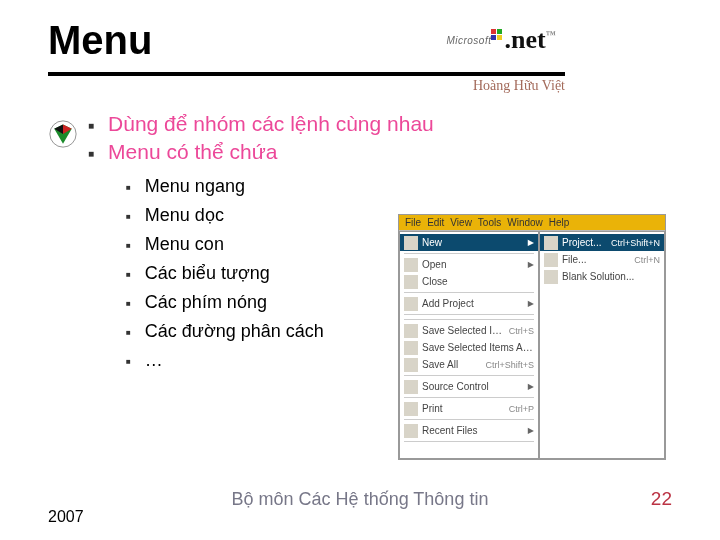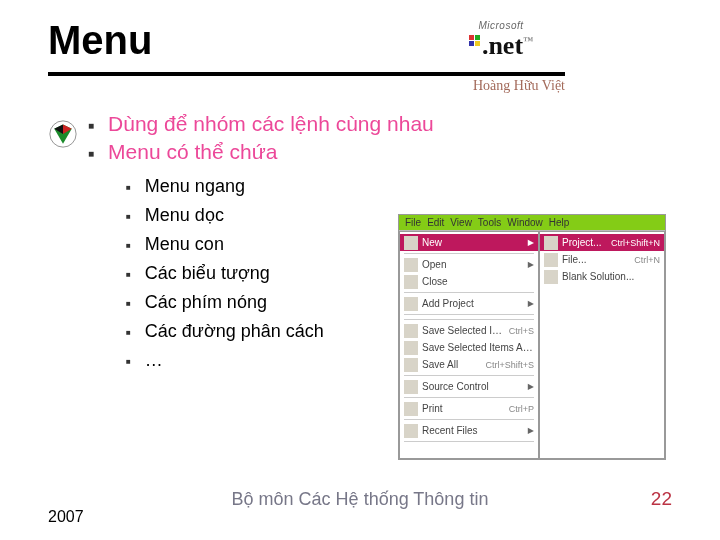--- a/index.html
+++ b/index.html
@@ -8,48 +8,48 @@
     height: 540px;
     background: #fff;
     font-family: Arial, sans-serif;
     position: relative;
     overflow: hidden;
   }
   .slide { width: 613px; height: 540px; position: relative; padding: 18px 48px 0 48px; }
   .header-row { display: flex; align-items: flex-start; justify-content: space-between; }
   .title { font-size: 40px; font-weight: bold; color: #000; letter-spacing: 0px; }
   .dotnet-logo { width: 128px; height: 48px; display: flex; align-items: center; justify-content: center; margin-top: -2px; }
-  .dotnet-stack { display:flex; flex-direction:column; align-items:center; }
+  .dotnet-stack { display:flex; flex-direction:row; align-items:center; }
   .ms-word { font-size: 10px; font-style: italic; color: #666; letter-spacing: 0.5px; }
   .dotnet-word { font-family: Georgia, serif; font-size: 26px; font-weight: bold; color: #111; position: relative; }
   .dotnet-word sup { font-size:10px; color:#888; }
   .four-squares { display: inline-grid; grid-template-columns: 5px 5px; grid-template-rows: 5px 5px; gap: 1px; vertical-align: top; margin-right: 2px; position:relative; top:4px;}
   .sq-r { background:#d33; } .sq-g { background:#2a2; } .sq-b { background:#33a; } .sq-y { background:#ec2; }
   .rule { height: 4px; background: #000; margin: 8px 0 2px 0; }
   .author-row { display:flex; justify-content:flex-end; }
   .author { font-family: "Times New Roman", serif; font-size: 14px; color: #a36a5a; }
   .body-row { display:flex; margin-top:18px; }
   .left-gutter { width: 30px; display:flex; flex-direction:column; align-items:center; padding-top:8px; }
   .shield-icon { width:28px; height:28px; }
   .content { flex:1; }
   .ul1 { list-style:none; padding-left: 10px; }
   .ul1 > li { font-size: 21px; color:#ec4899; margin-bottom: 4px; display:flex; align-items:flex-start; }
   .ul1 > li::before { content:"■"; font-size:10px; color:#333; margin-right:14px; position:relative; top:8px; }
   .ul2 { list-style:none; padding-left: 48px; margin-top: 12px; }
   .ul2 > li { font-size: 18px; color:#000; margin-bottom: 8px; display:flex; align-items:flex-start; }
   .ul2 > li::before { content:"■"; font-size:8px; color:#333; margin-right:14px; position:relative; top:7px; }
   .menu-shot { position:absolute; top:214px; left:398px; width:268px; height:246px; background:#d8d4c8; border:1px solid #999; font-family: Tahoma, Arial, sans-serif; font-size:10px; color:#444; }
-  .menubar { height:16px; background:#84cc16; display:flex; gap:6px; padding:2px 6px; border-bottom:1px solid #bbb; }
+  .menubar { height:16px; background:#eab308; display:flex; gap:6px; padding:2px 6px; border-bottom:1px solid #bbb; }
   .menubar span { color:#333; }
   .menus-row { display:flex; height:calc(100% - 16px); }
   .menu-col { background:#fff; border:1px solid #999; display:flex; flex-direction:column; padding:2px 0; }
   .menu-col.left { width: 140px; }
   .menu-col.right { width: 128px; }
   .menu-item { display:flex; align-items:center; height:17px; padding:0 4px; gap:4px; white-space:nowrap; }
-  .menu-item.hl { background:#be185d; color:#fff; }
+  .menu-item.hl { background:#0c4a6e; color:#fff; }
   .mi-icon { width:14px; height:14px; background:#d8d4c8; flex-shrink:0; }
   .mi-text { flex:1; overflow:hidden; text-overflow:ellipsis; }
   .mi-sc { color:#888; font-size:9px; }
   .mi-arrow { font-size:8px; color:#666; }
   .menu-item.hl .mi-arrow, .menu-item.hl .mi-sc { color:#fff; }
   .sep { height:1px; background:#ccc; margin:2px 4px; }
   .footer { position:absolute; bottom:14px; left:0; width:720px; display:flex; align-items:center; padding:0 48px; }
   .year { font-size:16px; color:#000; width:80px;margin-top:36px; }
   .dept { flex:1; text-align:center; font-family:"Trebuchet MS", Tahoma, sans-serif; font-size:18px; color:#778; }
   .page { width:80px; text-align:right; font-size:19px; color:#b34; }

